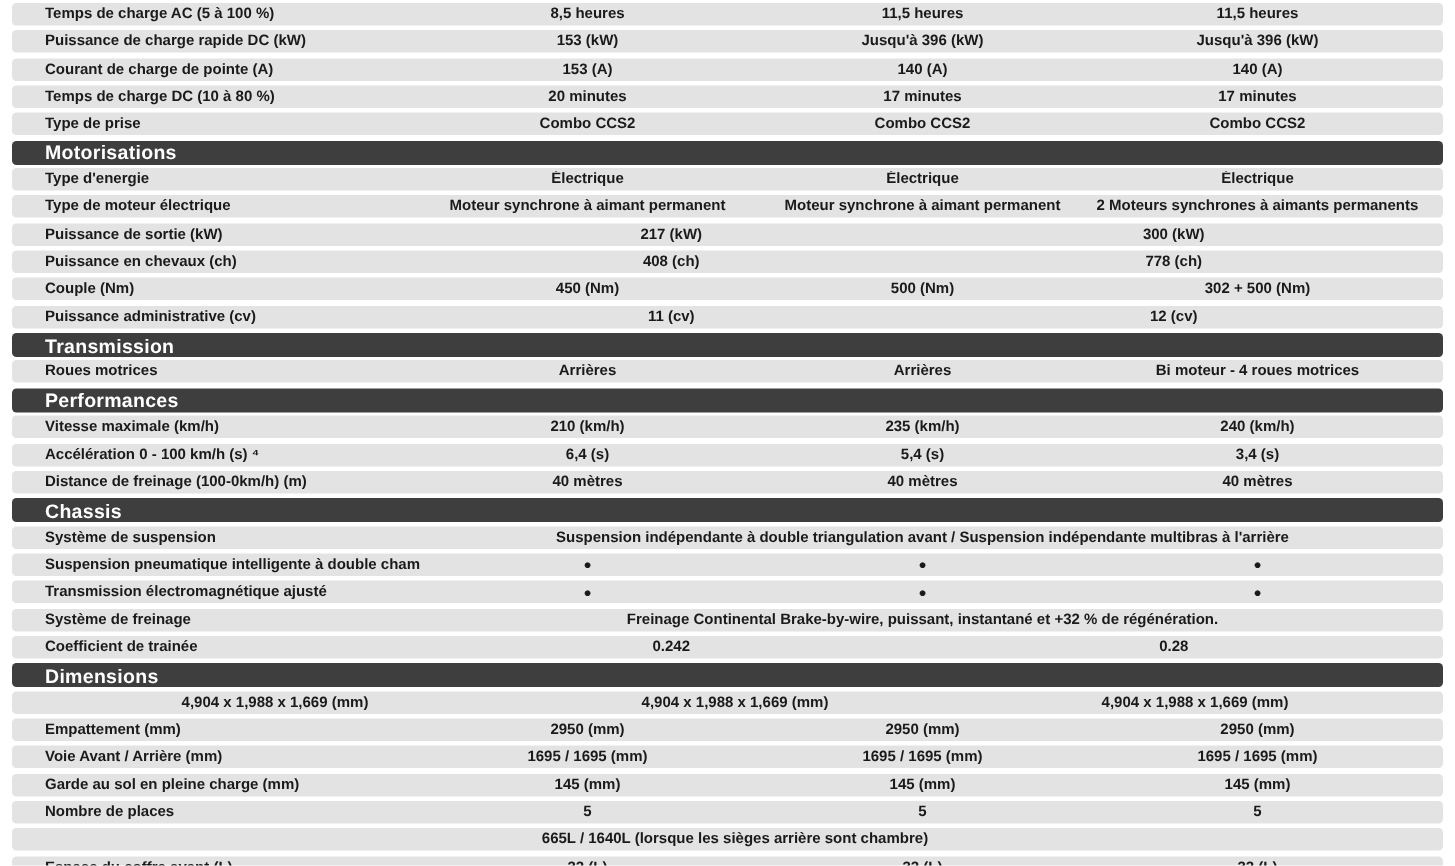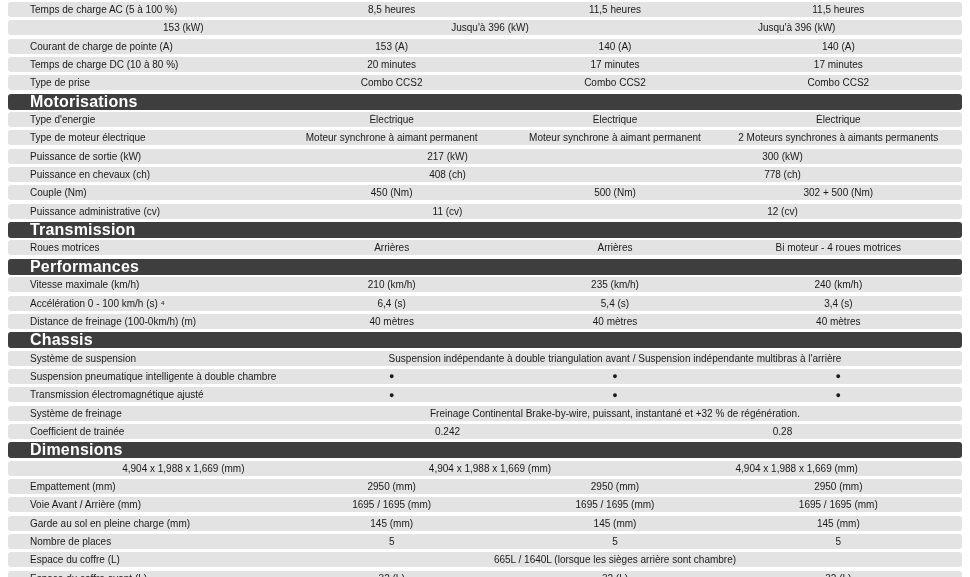--- a/index.html
+++ b/index.html
@@ -23,33 +23,33 @@
   }
   .sec-header {
     height: 16px;
     margin-bottom: 2.35px;
     background: var(--header-bg);
     color: var(--header-text);
     border-radius: 3px;
     display: flex;
     align-items: center;
     padding-left: 22px;
-    font-size: 16px;
+    font-size: 13px;
     font-weight: bold;
     letter-spacing: 0.2px;
   }
   .row {
     display: flex;
     align-items: center;
     height: 15px;
     margin-bottom: 3.35px;
     background: var(--row-bg);
     border-radius: 3px;
     font-size: 10px;
-    font-weight: normal;
+    font-weight: bold;
     color: var(--row-text);
     padding-left: 22px;
     padding-right: 12px;
   }
   .row .label {
     flex: 0 0 250px;
     text-align: left;
     white-space: nowrap;
     overflow: hidden;
   }
@@ -65,20 +65,21 @@
 <body>
 
 <div class="spec-table">
     <div class="row">
       <div class="label">Temps de charge AC (5 à 100 %)</div>
       <div class="cell">8,5 heures</div>
       <div class="cell">11,5 heures</div>
       <div class="cell">11,5 heures</div>
     </div>
     <div class="row">
+      <div class="label">Puissance de charge rapide DC (kW)</div>
       <div class="cell">153 (kW)</div>
       <div class="cell">Jusqu'à 396 (kW)</div>
       <div class="cell">Jusqu'à 396 (kW)</div>
     </div>
     <div class="row">
       <div class="label">Courant de charge de pointe (A)</div>
       <div class="cell">153 (A)</div>
       <div class="cell">140 (A)</div>
       <div class="cell">140 (A)</div>
     </div>
@@ -214,21 +215,20 @@
       <div class="cell">145 (mm)</div>
       <div class="cell">145 (mm)</div>
     </div>
     <div class="row">
       <div class="label">Nombre de places</div>
       <div class="cell">5</div>
       <div class="cell">5</div>
       <div class="cell">5</div>
     </div>
     <div class="row">
-      <div class="label">Espace du coffre (L)</div>
       <div class="cell">665L / 1640L (lorsque les sièges arrière sont chambre)</div>
     </div>
     <div class="row">
       <div class="label">Espace du coffre avant (L)</div>
       <div class="cell">32 (L)</div>
       <div class="cell">32 (L)</div>
       <div class="cell">32 (L)</div>
     </div>
   </div>
 

